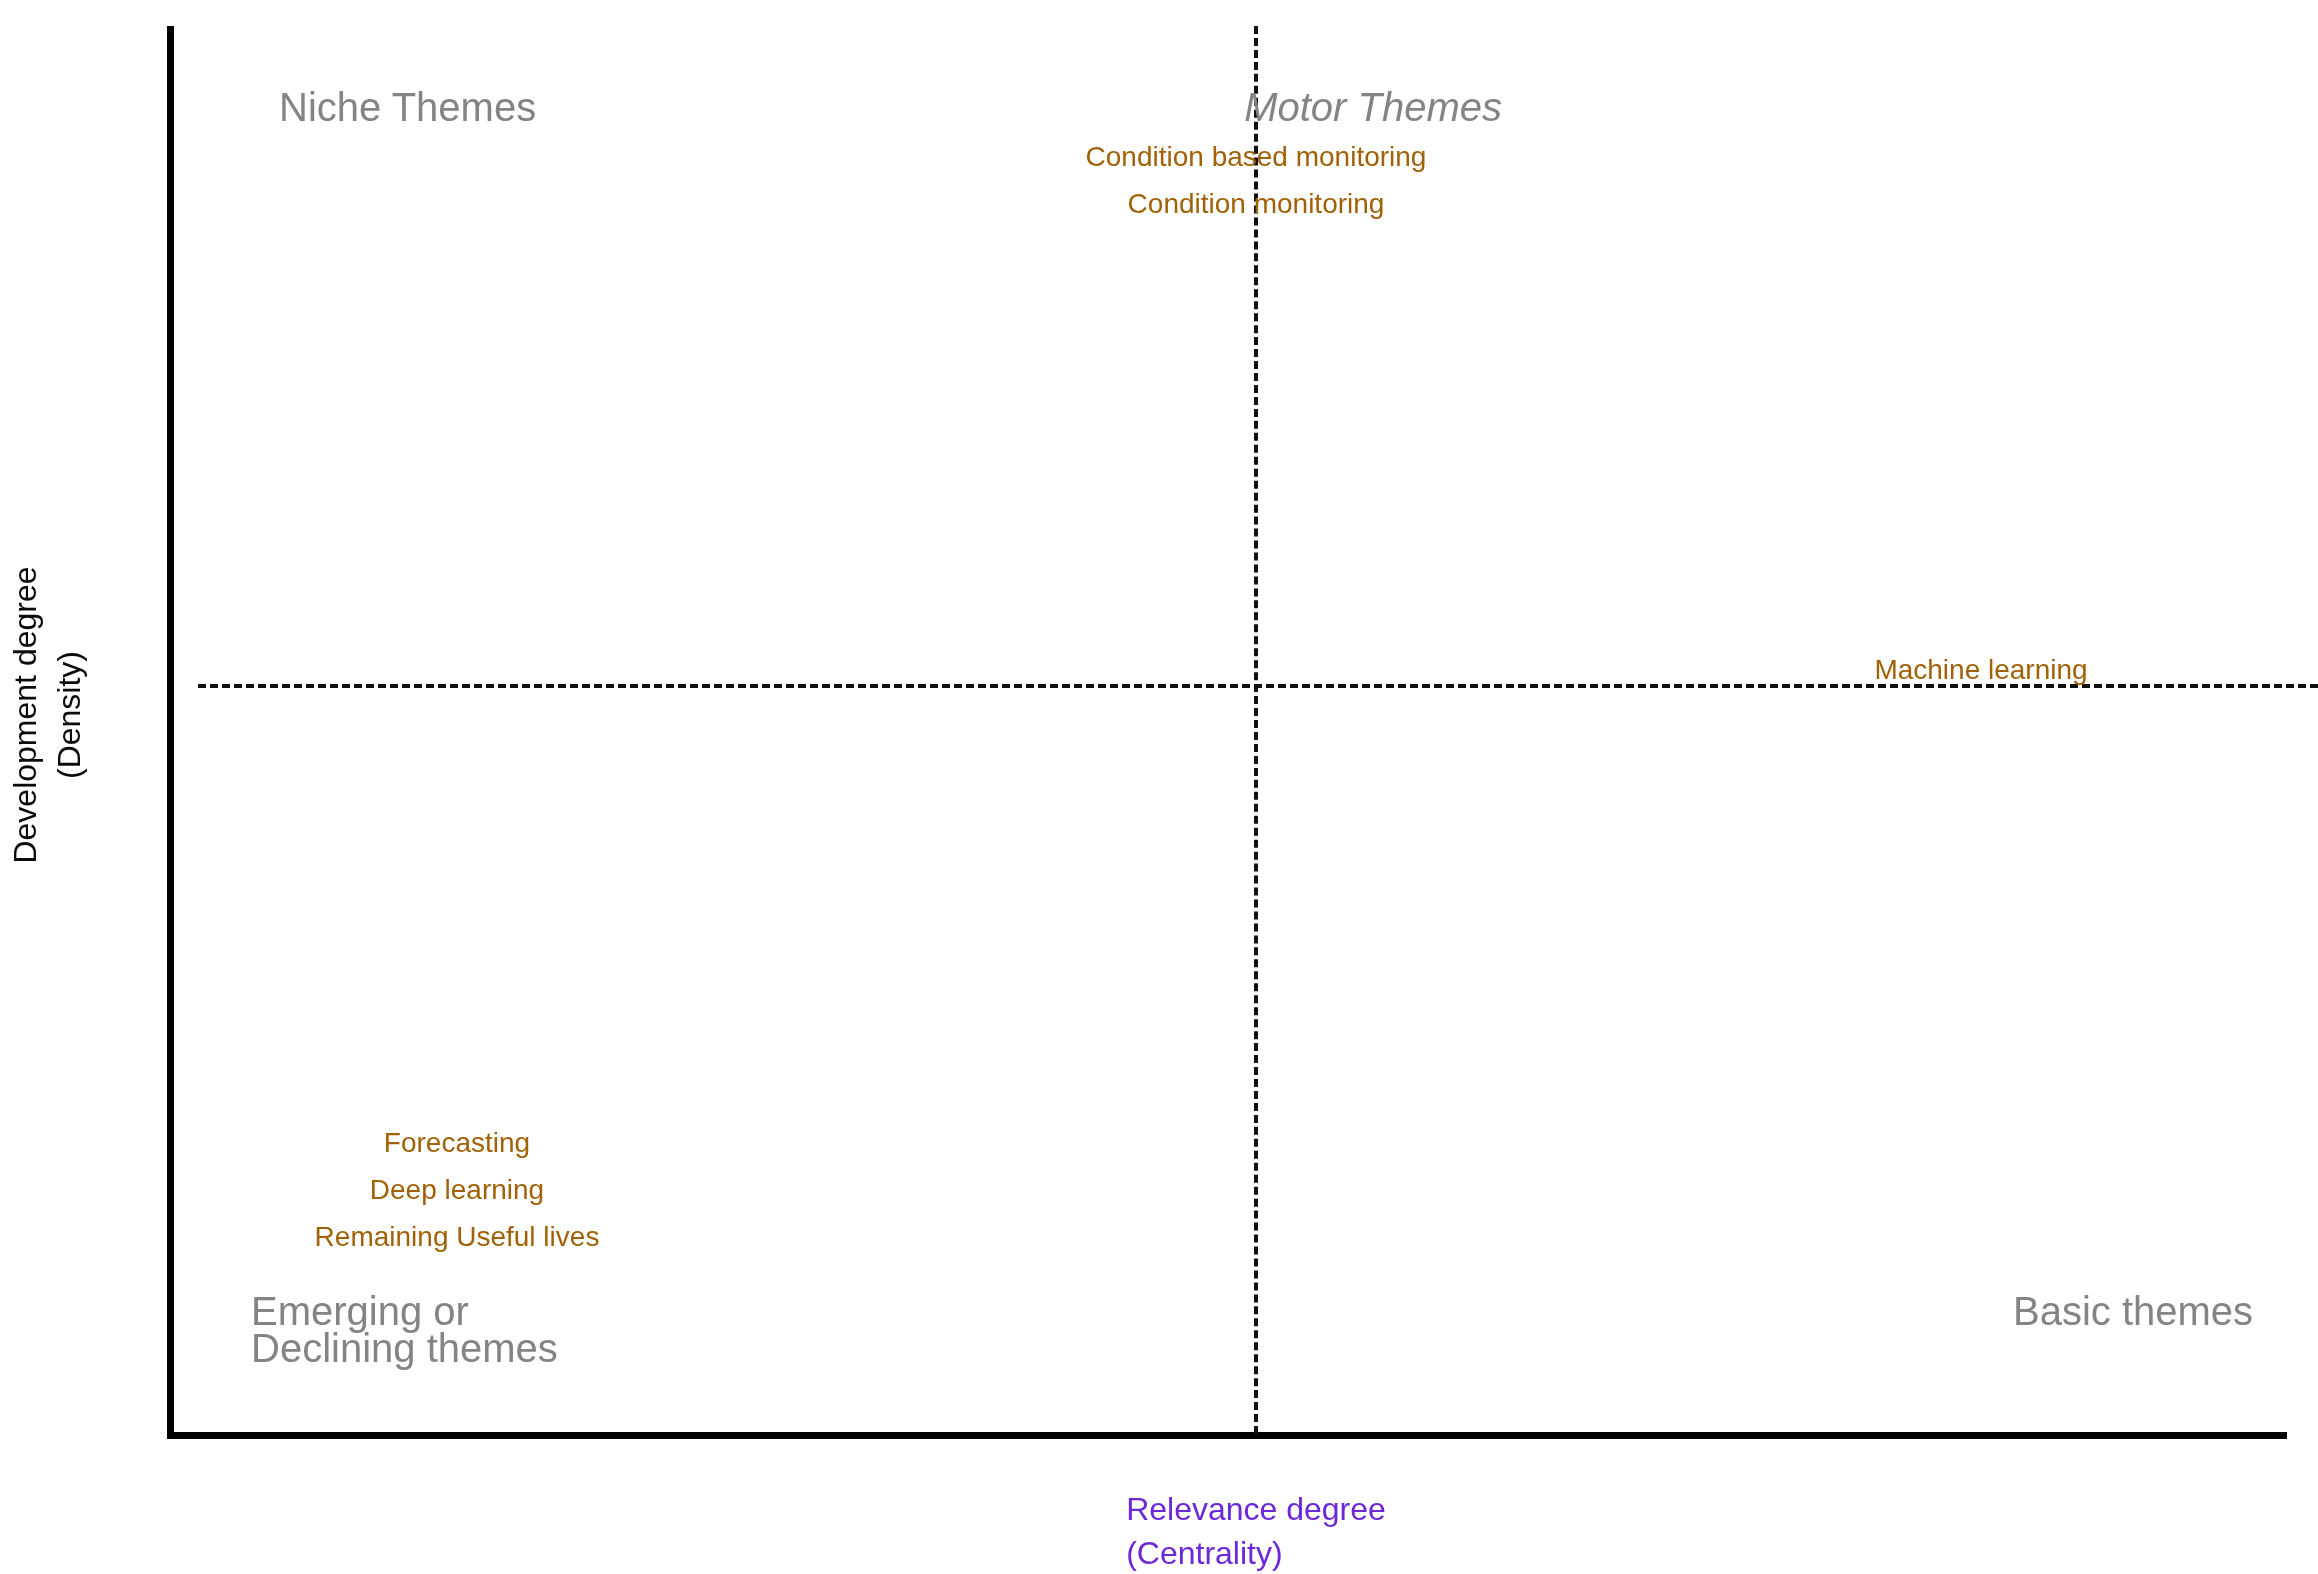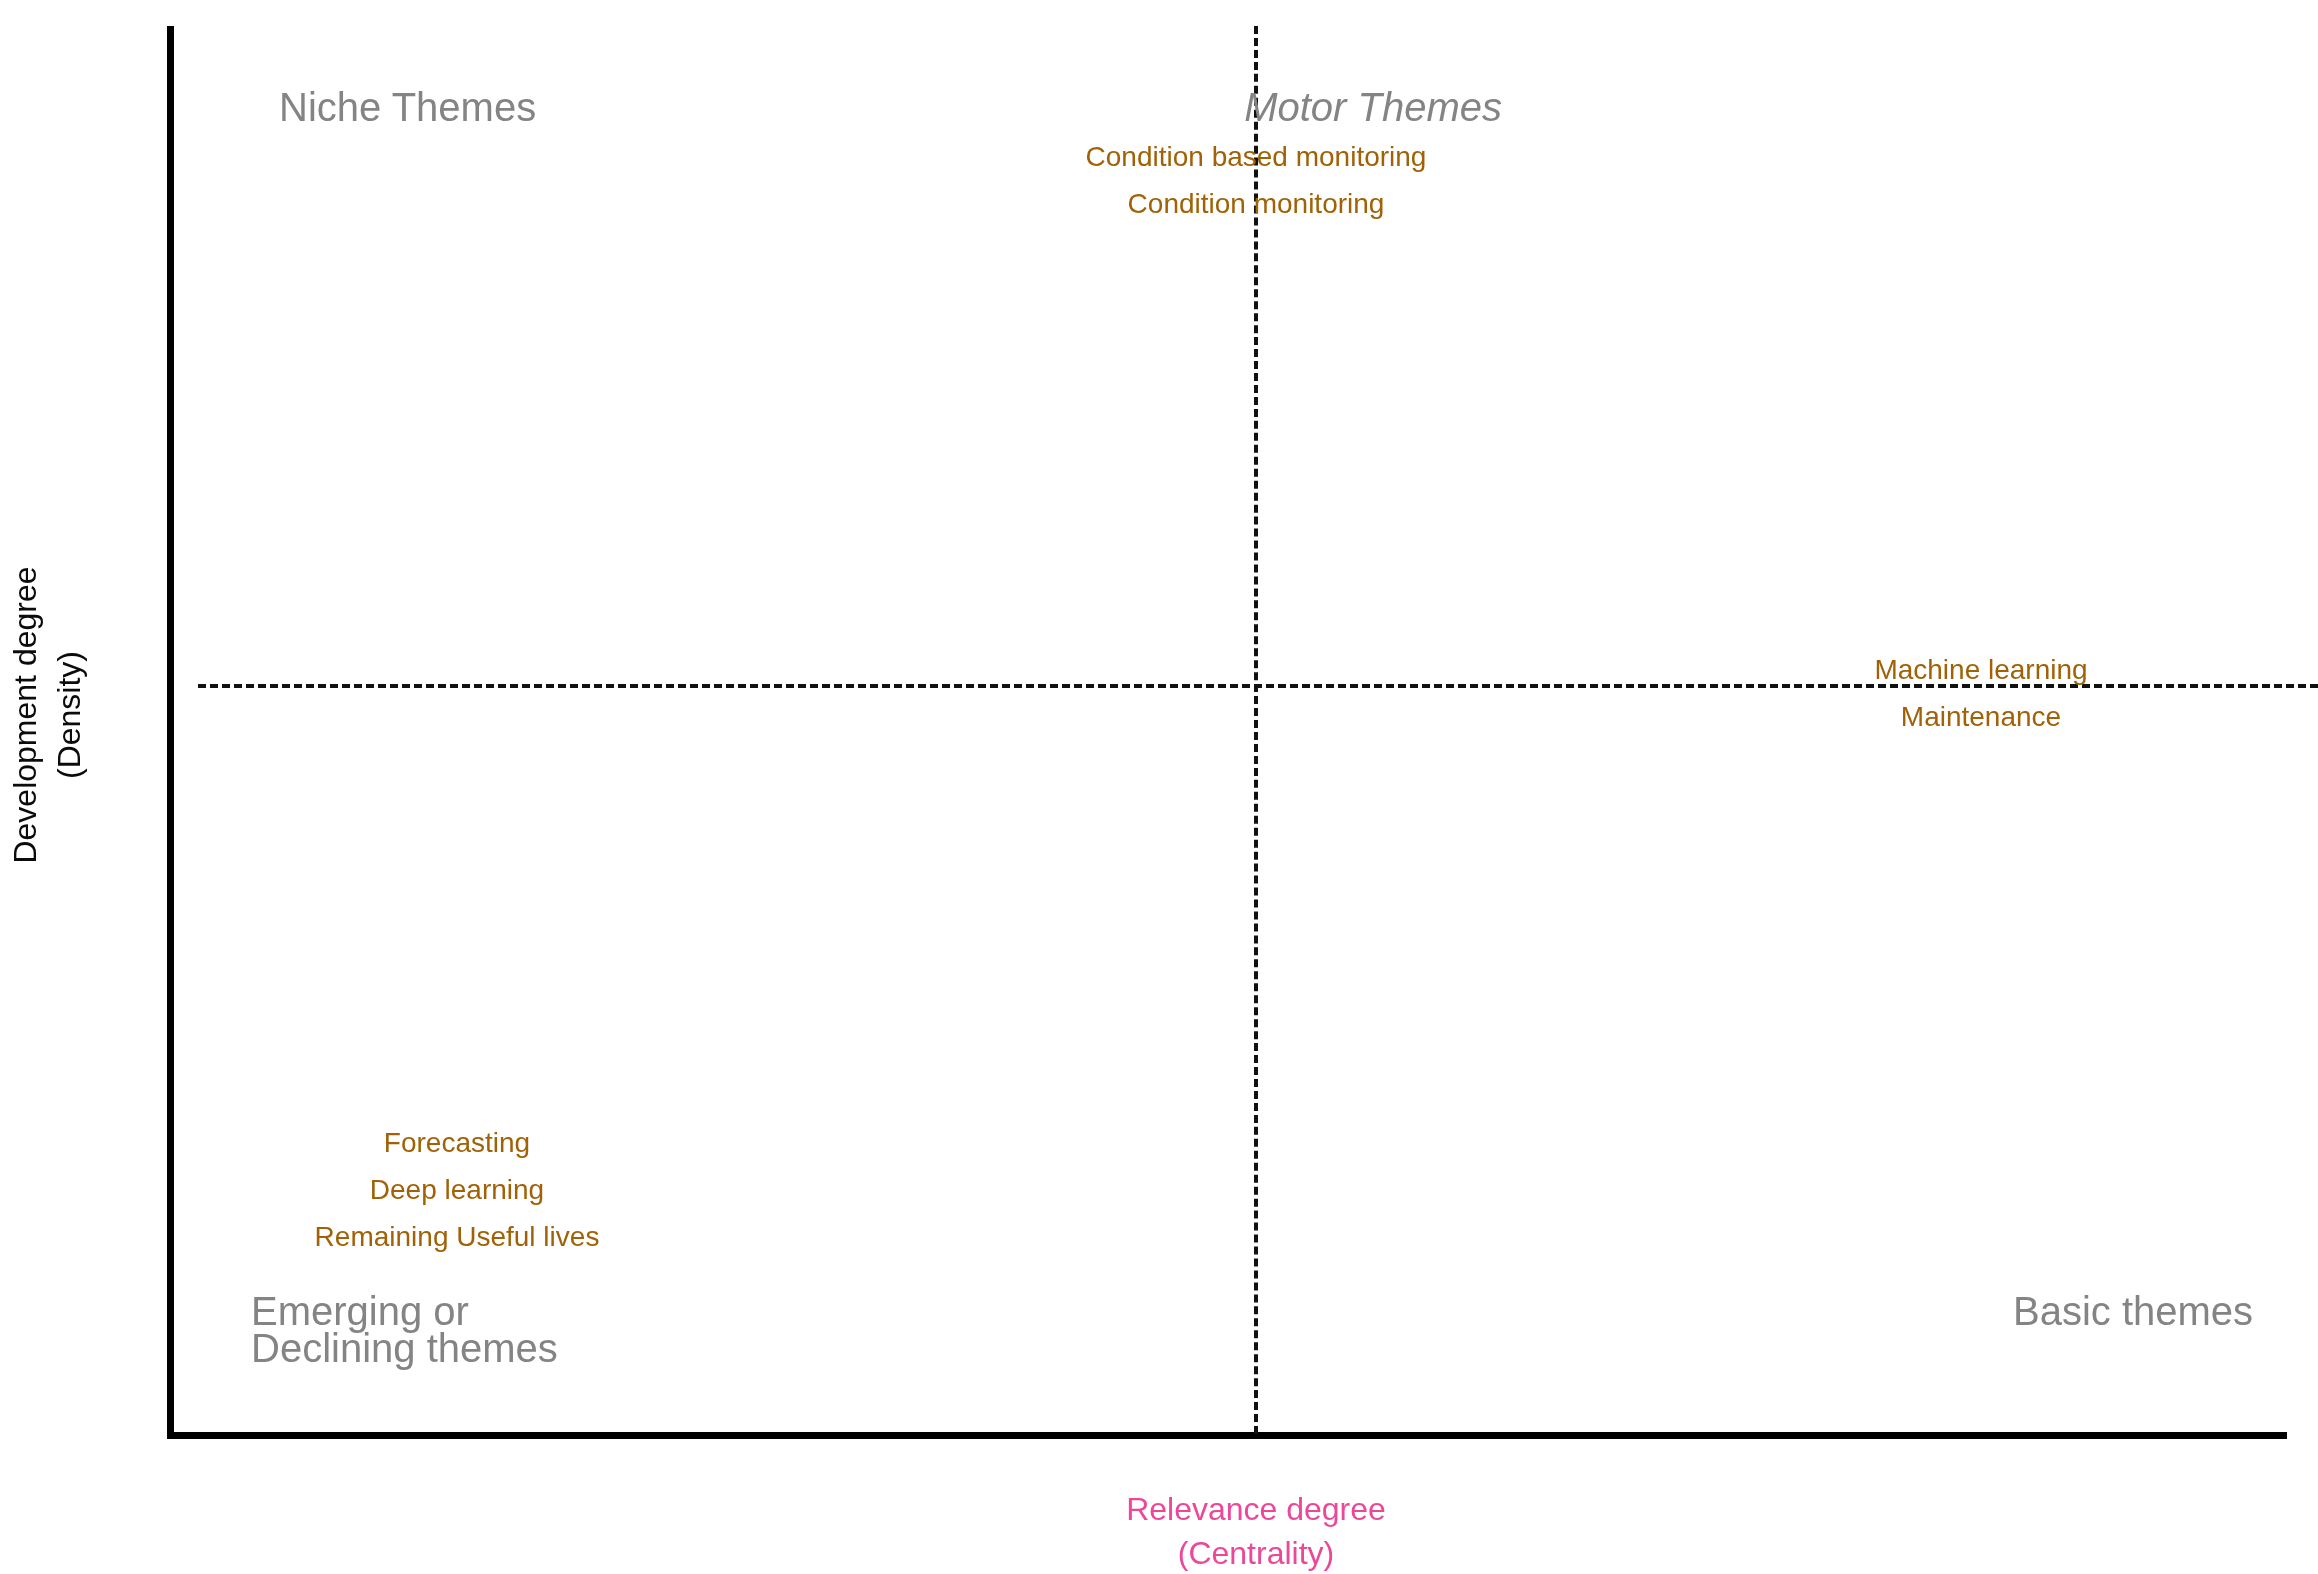--- a/index.html
+++ b/index.html
@@ -98,24 +98,23 @@
     top: 1119px;
     transform: translateX(-50%);
   }
 
   
   .axis-title-x {
     position: absolute;
     left: 1256px;
     top: 1487px;
     transform: translateX(-50%);
-    color: #ec4899;
+    color: #6d28d9;
     font-size: 32px;
     line-height: 44px;
-    text-align: center;
     white-space: pre-line;
   }
   .axis-title-y {
     position: absolute;
     left: -180px;
     top: 671px;
     width: 453px;
     transform: rotate(-90deg);
     transform-origin: 50% 50%;
     color: #0b0b0b;
@@ -145,21 +144,20 @@
 
   <div class="quad-label quad-basic">Basic themes</div>
 
   <div class="cluster cluster-top">
     <span class="term">Condition based monitoring</span>
     <span class="term">Condition monitoring</span>
   </div>
 
   <div class="cluster cluster-right">
     <span class="term">Machine learning</span>
-    <span class="term">Maintenance</span>
   </div>
 
   <div class="cluster cluster-bottomleft">
     <span class="term">Forecasting</span>
     <span class="term">Deep learning</span>
     <span class="term">Remaining Useful lives</span>
   </div>
 
   <div class="axis-title-x">Relevance degree
 (Centrality)</div>

